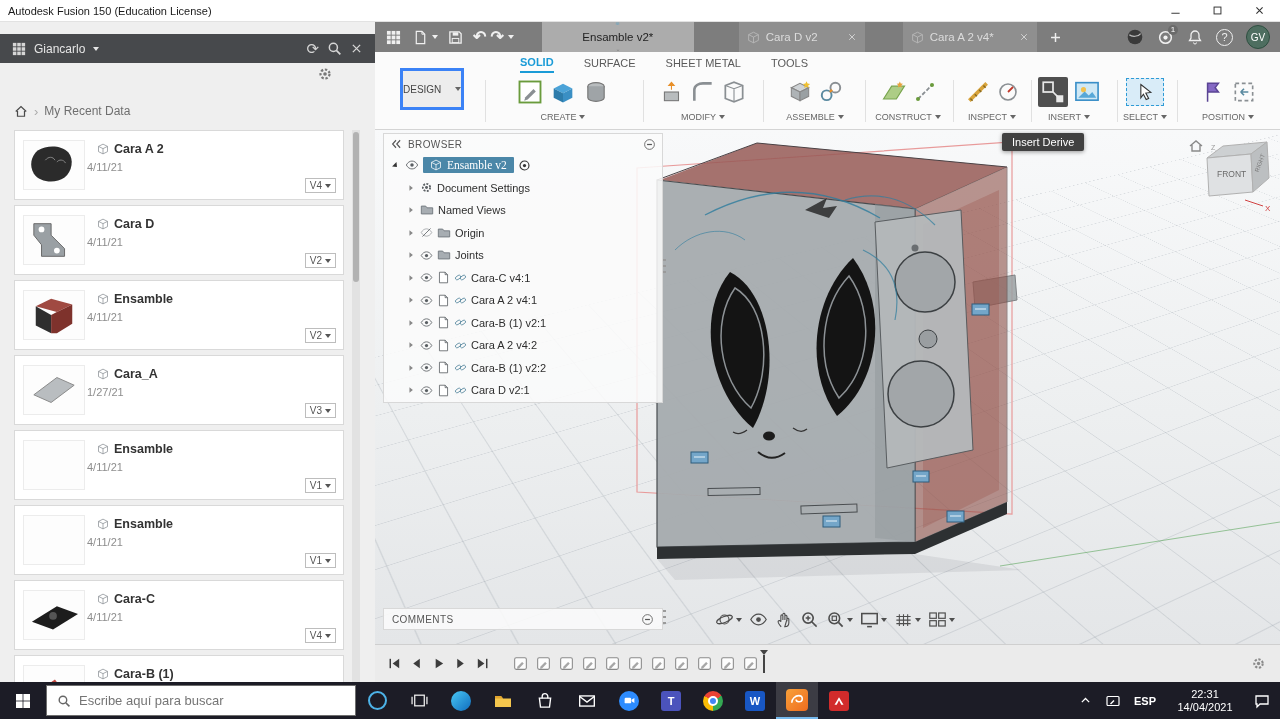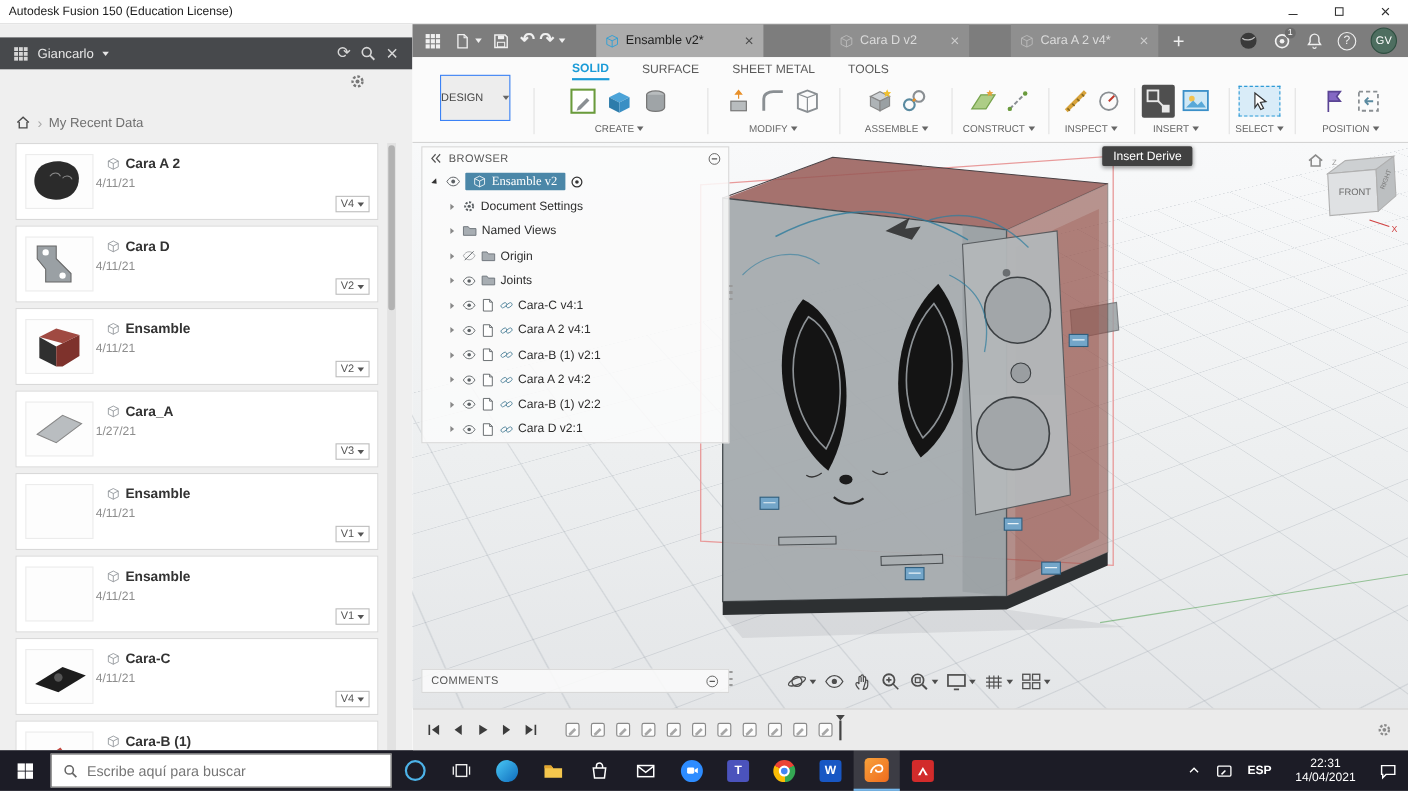--- a/index.html
+++ b/index.html
@@ -31,33 +31,33 @@
   .cdate { position:absolute; left:72px; top:30px; font-size:11px; color:#8d8d8d; }
   .vchip { position:absolute; right:7px; bottom:6px; border:1px solid #bdbdbd; background:#fff; font-size:10px; color:#555; padding:1px 4px; display:flex; align-items:center; gap:3px; }
   #dp-scroll { position:absolute; left:352px; top:108px; width:8px; height:552px; background:#e2e2e2; }
   #dp-scroll .th { position:absolute; left:1px; top:2px; width:6px; height:150px; background:#b2b2b2; border-radius:3px; }
 
   
   #tabbar { position:absolute; left:375px; top:22px; width:905px; height:30px; background:#7d7d7d; display:flex; align-items:center; color:#efefef; }
   .qa { margin-left:11px; display:flex; align-items:center; gap:4px; color:#f0f0f0; }
   .qa .gly { font-size:16px; font-weight:bold; }
   .dtab { height:30px; display:flex; align-items:center; gap:6px; padding:0 8px; font-size:11.5px; white-space:nowrap; }
-  .dtab.active { background:#acacac; color:#1f1f1f; }
+  .dtab.active { background:#acacac; color:#1f1f1f;flex-direction:column; }
   .dtab.inactive { background:#8f8f8f; color:#dcdcdc; }
   #tb-right { margin-left:auto; display:flex; align-items:center; gap:13px; margin-right:10px; }
   .avatar { width:24px; height:24px; border-radius:50%; background:#4e6e60; color:#fff; font-size:10px; font-weight:normal; display:flex; align-items:center; justify-content:center; border:1px solid #2e4e40; }
   .jobwrap { position:relative; }
   .jobwrap .badge { position:absolute; right:-4px; top:-4px; font-size:8px; color:#fff; background:#6b6b6b; border-radius:50%; width:10px; height:10px; line-height:10px; text-align:center; }
 
   
   #ribbon { position:absolute; left:375px; top:52px; width:905px; height:78px; background:#fbfbfb; border-bottom:1px solid #d4d4d4; }
   #ribbon-tabs { position:absolute; left:145px; top:0; height:21px; display:flex; gap:30px; align-items:stretch; font-size:11px; }
   .rtab { display:flex; align-items:center; color:#5a5a5a; }
   .rtab.sel { color:#1a9bd7; font-weight:bold; border-bottom:2px solid #1a9bd7; }
-  #design-btn { position:absolute; left:25px; top:16px; width:64px; height:42px; background:#ededed; border:1px solid #3b82f6; display:flex; align-items:center; justify-content:space-between; gap:5px; font-size:10px; color:#444; }
+  #design-btn { position:absolute; left:25px; top:16px; width:64px; height:42px; background:#ededed; border:3px solid #3b82f6; display:flex; align-items:center; justify-content:space-between; gap:5px; font-size:10px; color:#444; }
   .rgroup { position:absolute; top:23px; height:52px; text-align:center; }
   .ricons { height:34px; display:flex; justify-content:center; align-items:center; gap:5px; }
   .rlabel { margin-top:3px; font-size:9px; color:#666; display:flex; justify-content:center; align-items:center; gap:3px; }
   .rsep { position:absolute; top:28px; width:1px; height:42px; background:#e1e1e1; }
   .hoverbtn { background:#4f4f4f; border-radius:2px; padding:2px; }
   .selbtn { width:38px; height:28px; background:#d9ecf8; border:1px dashed #2e9bd6; display:flex; align-items:center; justify-content:center; }
   #tooltip { position:absolute; left:1002px; top:133px; background:#414141; color:#fff; font-size:11px; padding:3px 10px; border-radius:2px; box-shadow:0 1px 4px rgba(0,0,0,.4); z-index:60; }
 
   
   #canvas { position:absolute; left:375px; top:130px; width:905px; height:514px; overflow:hidden; background:linear-gradient(180deg,#f8f9fa 0%,#edeff0 55%,#e4e6e8 100%); }
@@ -513,21 +513,21 @@
   </div>
   <div class="dtab active" style="margin-left:28px;width:152px">
     <svg class="ic" width="13" height="13" style="color:#2a9fd8">
         <use href="#i-cube"></use>
       </svg>
     <span style="flex:1">Ensamble v2*</span>
     <svg class="ic" width="10" height="10" style="color:#4a4a4a">
         <use href="#i-x"></use>
       </svg>
   </div>
-  <div class="dtab inactive" style="margin-left:61px;width:126px">
+  <div class="dtab inactive" style="margin-left:45px;width:126px">
     <svg class="ic" width="13" height="13" style="color:#bcbcbc">
         <use href="#i-cube"></use>
       </svg>
     <span style="flex:1">Cara D v2</span>
     <svg class="ic" width="10" height="10" style="color:#cfcfcf">
         <use href="#i-x"></use>
       </svg>
   </div>
   <div class="dtab inactive" style="margin-left:38px;width:134px">
     <svg class="ic" width="13" height="13" style="color:#bcbcbc">

